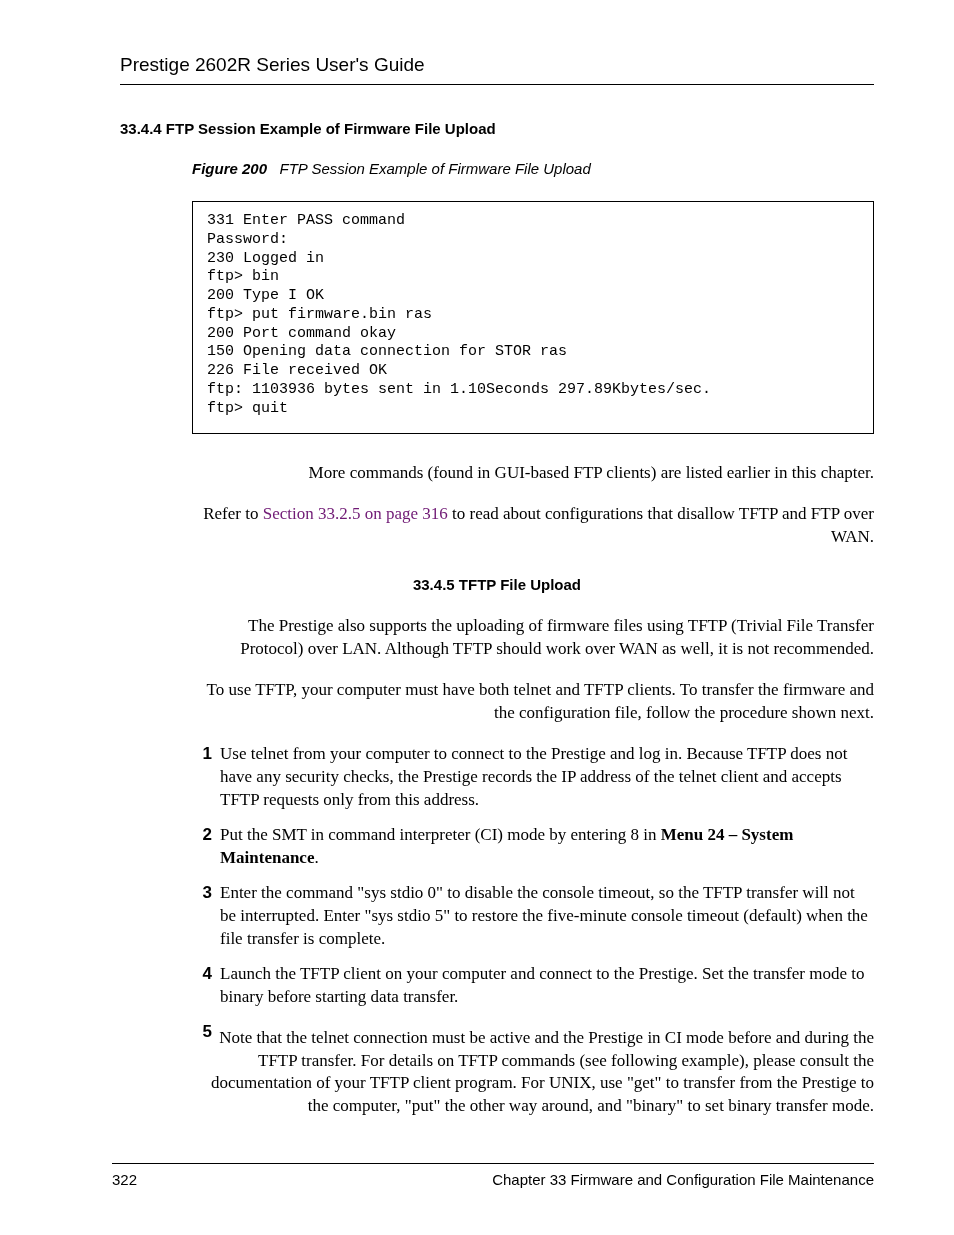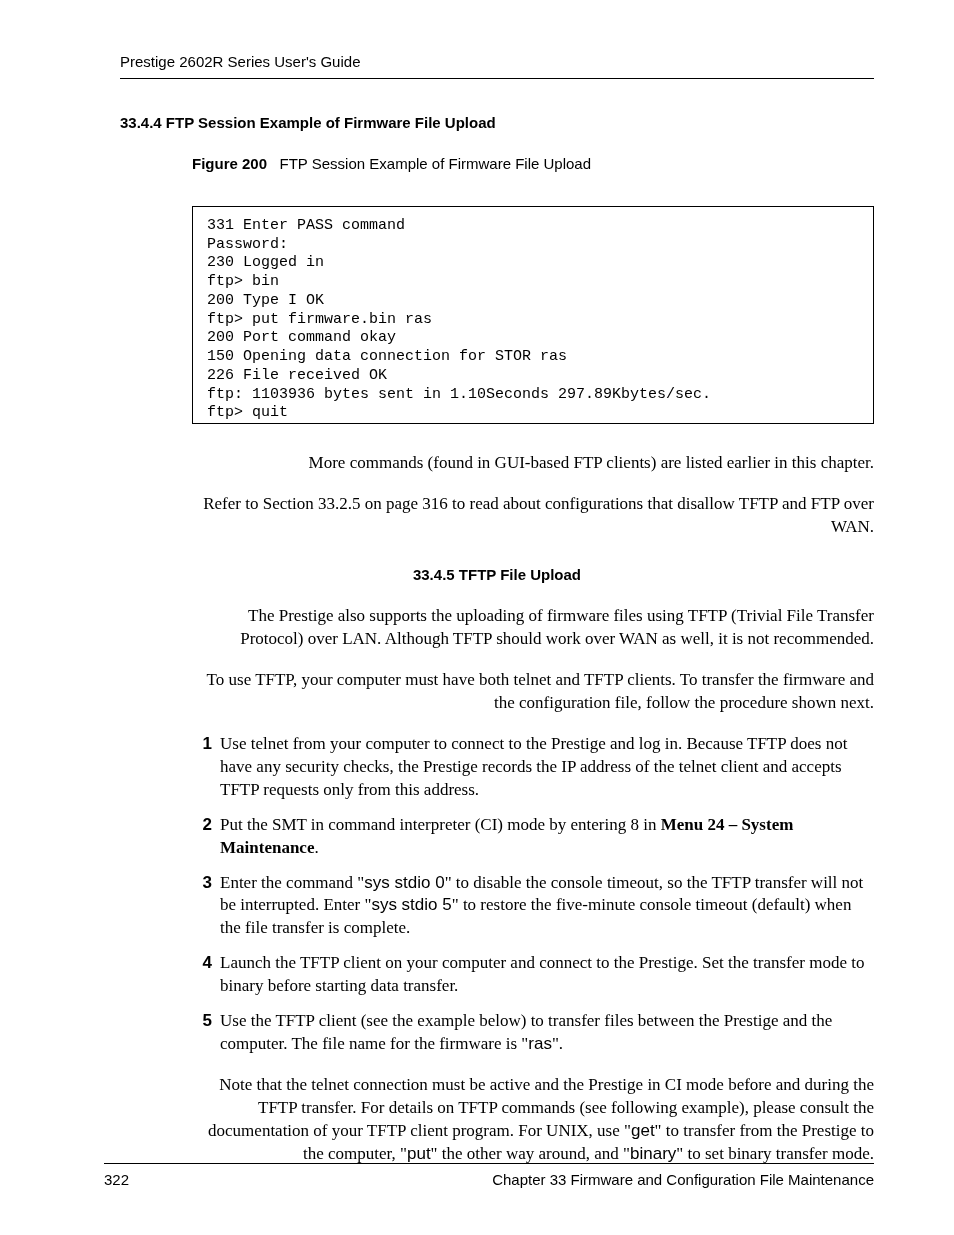--- a/index.html
+++ b/index.html
@@ -13,75 +13,76 @@
   }
   .page {
     width: 954px;
     min-height: 1235px;
     box-sizing: border-box;
     padding: 52px 80px 40px 120px;
     position: relative;
   }
   .running-head {
     font-family: Arial, Helvetica, sans-serif;
-    font-size: 15px;
+    font-size: 19px;
     padding-bottom: 6px;
     border-bottom: 1.5px solid #000;
     margin-bottom: 34px;
   }
   h2.section-heading {
     font-family: Liberation Sans, sans-serif;
     font-weight: bold;
     font-size: 15px;
     margin: 0 0 20px 0;
   }
   .figure-caption {
     font-family: Arial, Helvetica, sans-serif;
     font-size: 15px;
-    margin: 0 0 32px 72px;
+    margin: 0 0 22px 72px;
+    font-style: italic;
   }
   .figure-caption .fig-label { font-weight: bold; }
   .code-box {
     border: 1px solid #000;
     margin: 0 0 28px 72px;
-    padding: 10px 14px 0 14px;
+    padding: 10px 14px 15px 14px;
     font-family: "Courier New", Courier, monospace;
     font-size: 15px;
     line-height: 1.25;
     white-space: pre;
   }
   .body-text {
     margin: 0 0 18px 72px;
     text-align: right;
   }
-  .body-text .xref { color: #000000; }
+  .body-text .xref { color: #701a75; }
   ol.steps {
     list-style: none;
     margin: 0 0 18px 72px;
     padding: 0;
   }
   ol.steps > li {
     position: relative;
     padding-left: 28px;
     margin-bottom: 12px;
   }
   ol.steps > li > .num {
     position: absolute;
     left: 0;
     top: 0;
     font-family: Arial, Helvetica, sans-serif;
     font-weight: bold;
     width: 20px;
     text-align: right;
   }
-  .mono { font-family: Liberation Sans, sans-serif; }
+  .mono { font-family: Liberation Serif, serif; }
   .bold { font-weight: bold; }
   .footer {
     position: absolute;
-    left: 104px;
+    left: 112px;
     right: 80px;
     bottom: 45px;
     border-top: 1.5px solid #000;
     padding-top: 6px;
     font-family: Arial, Helvetica, sans-serif;
     font-size: 15px;
     display: flex;
     justify-content: space-between;
   }
 </style>
@@ -138,23 +139,20 @@
       <span>
         <span>Enter the command "</span><span class="mono">sys stdio 0</span><span>" to disable the console timeout, so the TFTP transfer will not be interrupted. Enter "</span><span class="mono">sys stdio 5</span><span>" to restore the five-minute console timeout (default) when the file transfer is complete.</span>
       </span>
     </li>
     <li>
       <span class="num">4</span>
       <span>Launch the TFTP client on your computer and connect to the Prestige. Set the transfer mode to binary before starting data transfer.</span>
     </li>
     <li>
       <span class="num">5</span>
-      <span>
-        <span>Use the TFTP client (see the example below) to transfer files between the Prestige and the computer. The file name for the firmware is "</span><span class="mono">ras</span><span>".</span>
-      </span>
     </li>
   </ol>
 
   <p class="body-text">
     <span>Note that the telnet connection must be active and the Prestige in CI mode before and during the TFTP transfer. For details on TFTP commands (see following example), please consult the documentation of your TFTP client program. For UNIX, use "</span><span class="mono">get</span><span>" to transfer from the Prestige to the computer, "</span><span class="mono">put</span><span>" the other way around, and "</span><span class="mono">binary</span><span>" to set binary transfer mode.</span>
   </p>
 
   <div class="footer">
     <span>322</span>
     <span>Chapter 33 Firmware and Configuration File Maintenance</span>

